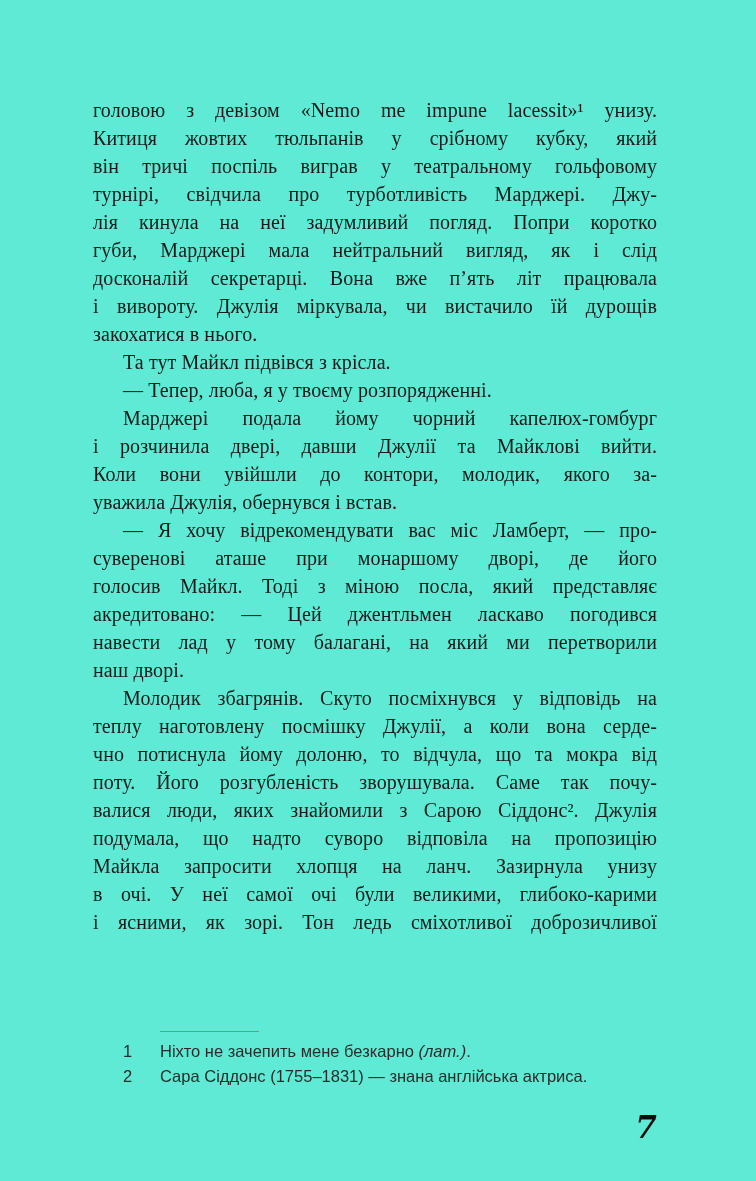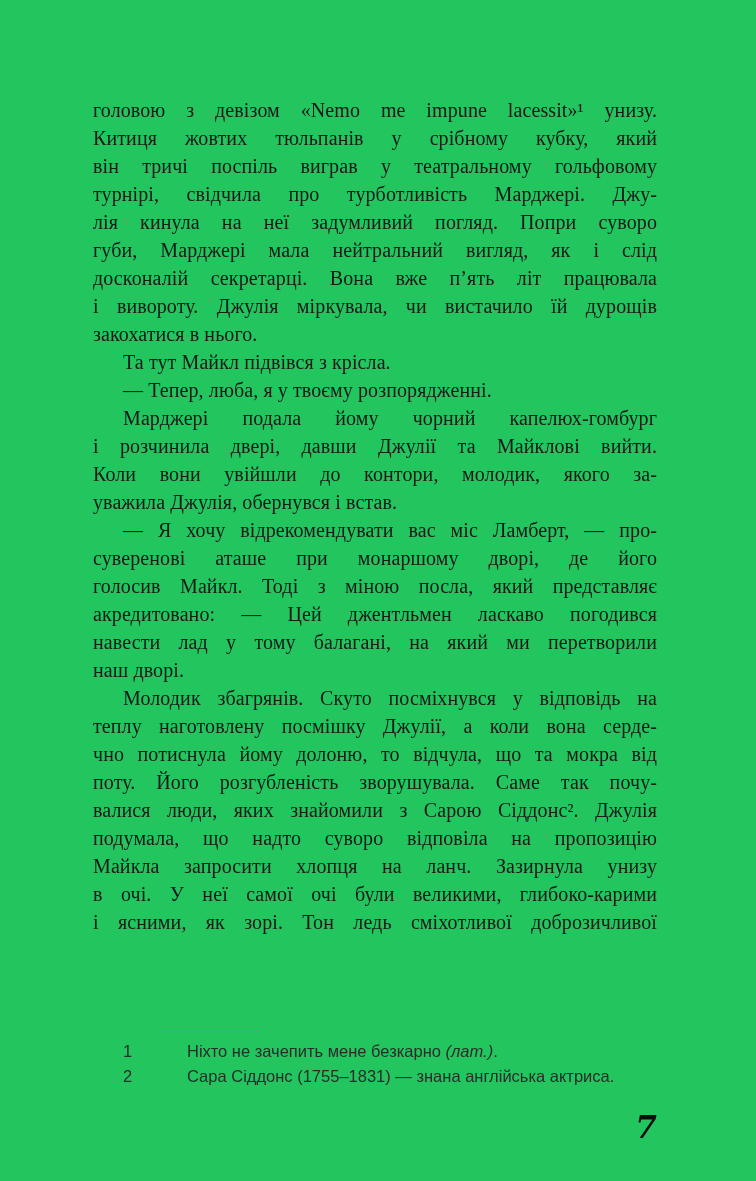--- a/index.html
+++ b/index.html
@@ -10,21 +10,21 @@
   body {
     width: 756px;
     height: 1181px;
     position: relative;
     overflow: hidden;
     font-family: "Liberation Serif", "DejaVu Serif", serif;
   }
   .page {
     position: absolute;
     inset: 0;
-    background: #22c55e;
+    background: #5eead4;
   }
   .body-text {
     position: absolute;
     left: 93px;
     top: 96px;
     width: 564px;
     font-size: 20px;
     line-height: 28px;
     color: #191919;
     letter-spacing: 0.1px;
@@ -63,21 +63,20 @@
   }
   .fn-row {
     display: flex;
   }
   .fn-num {
     flex: none;
     width: 37px;
   }
   .fn-text {
     flex: 1;
-    margin-left: 27px;
   }
   .fn-text .italic {
     font-style: italic;
   }
   .page-number {
     position: absolute;
     left: 626px;
     top: 1110px;
     width: 40px;
     text-align: center;
@@ -92,21 +91,21 @@
 </head>
 <body>
 
 <div class="page">
 
   <div class="body-text" id="body-text">
       <div class="line">головою з девізом «Nemo me impune lacessit»¹ унизу.</div>
       <div class="line">Китиця жовтих тюльпанів у срібному кубку, який</div>
       <div class="line">він тричі поспіль виграв у театральному гольфовому</div>
       <div class="line">турнірі, свідчила про турботливість Марджері. Джу-</div>
-      <div class="line">лія кинула на неї задумливий погляд. Попри суворо</div>
+      <div class="line">лія кинула на неї задумливий погляд. Попри коротко</div>
       <div class="line">губи, Марджері мала нейтральний вигляд, як і слід</div>
       <div class="line">досконалій секретарці. Вона вже п’ять літ працювала</div>
       <div class="line">і вивороту. Джулія міркувала, чи вистачило їй дурощів</div>
       <div class="line no-just">закохатися в нього.</div>
       <div class="line indent no-just">Та тут Майкл підвівся з крісла.</div>
       <div class="line indent no-just">— Тепер, люба, я у твоєму розпорядженні.</div>
       <div class="line indent">Марджері подала йому чорний капелюх-гомбург</div>
       <div class="line">і розчинила двері, давши Джулії та Майклові вийти.</div>
       <div class="line">Коли вони увійшли до контори, молодик, якого за-</div>
       <div class="line no-just">уважила Джулія, обернувся і встав.</div>

